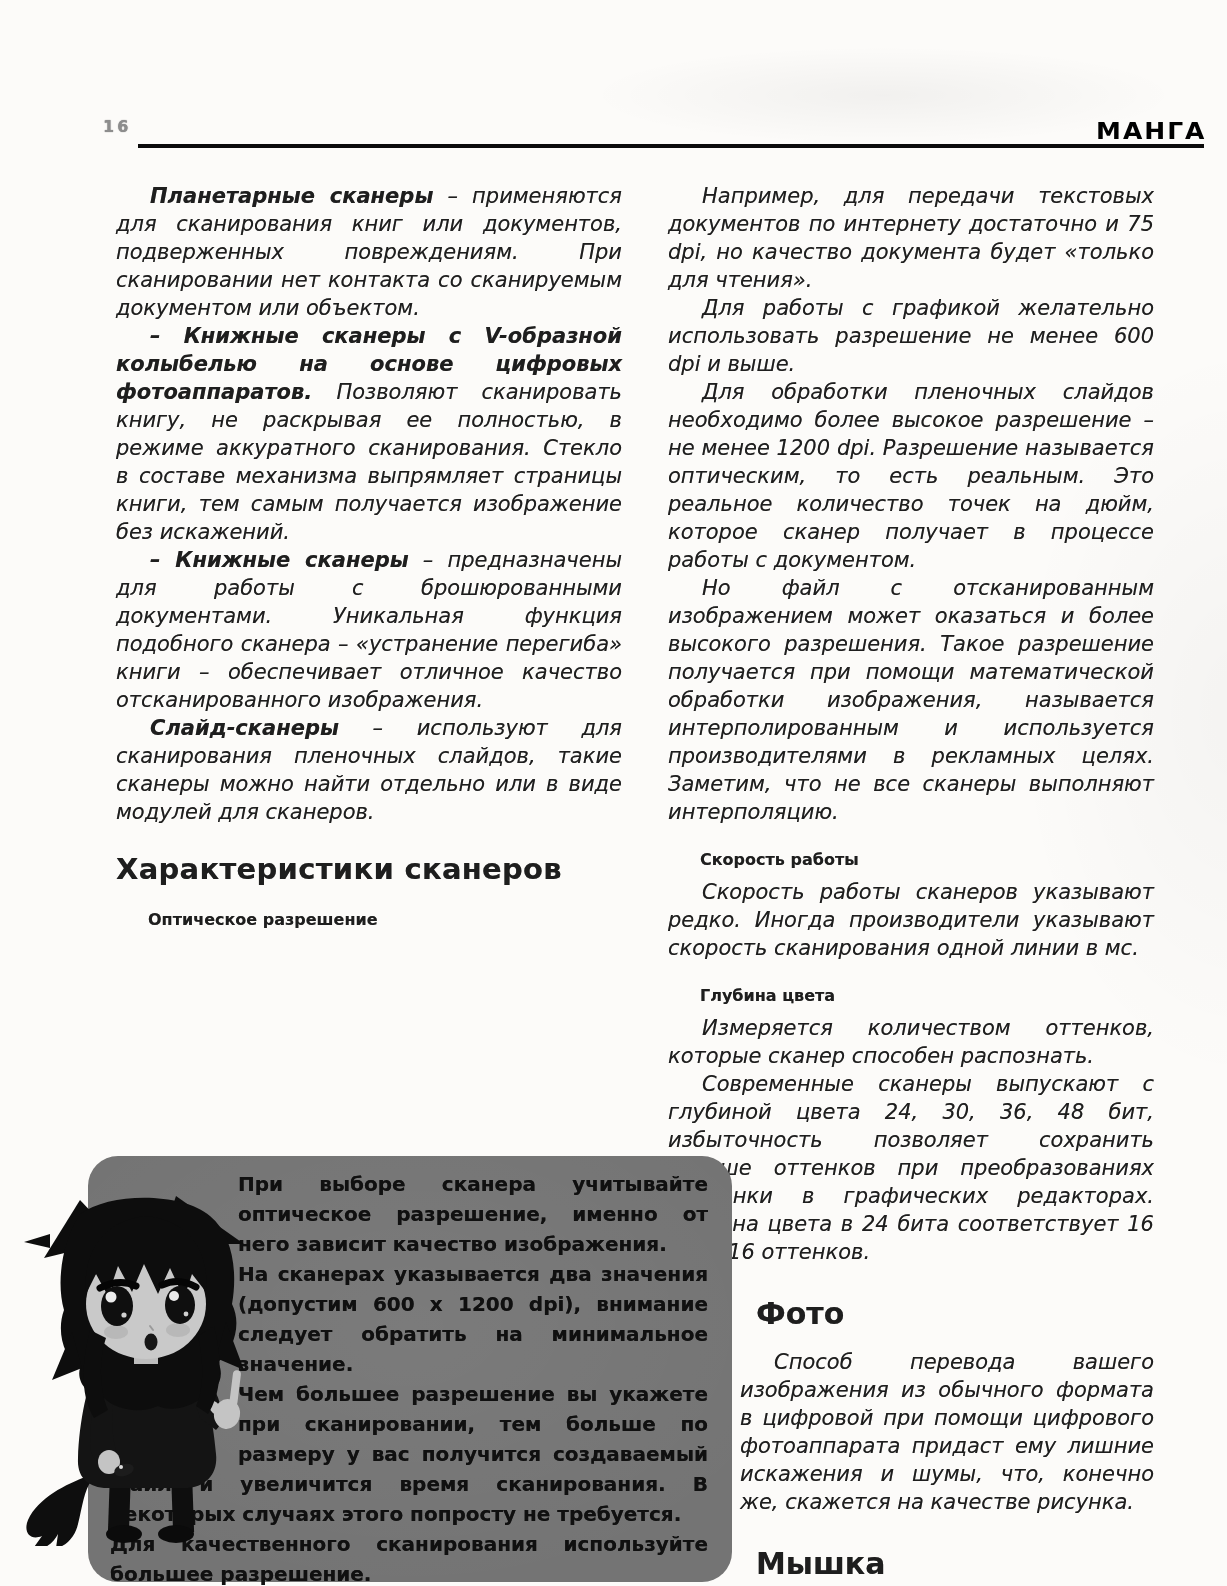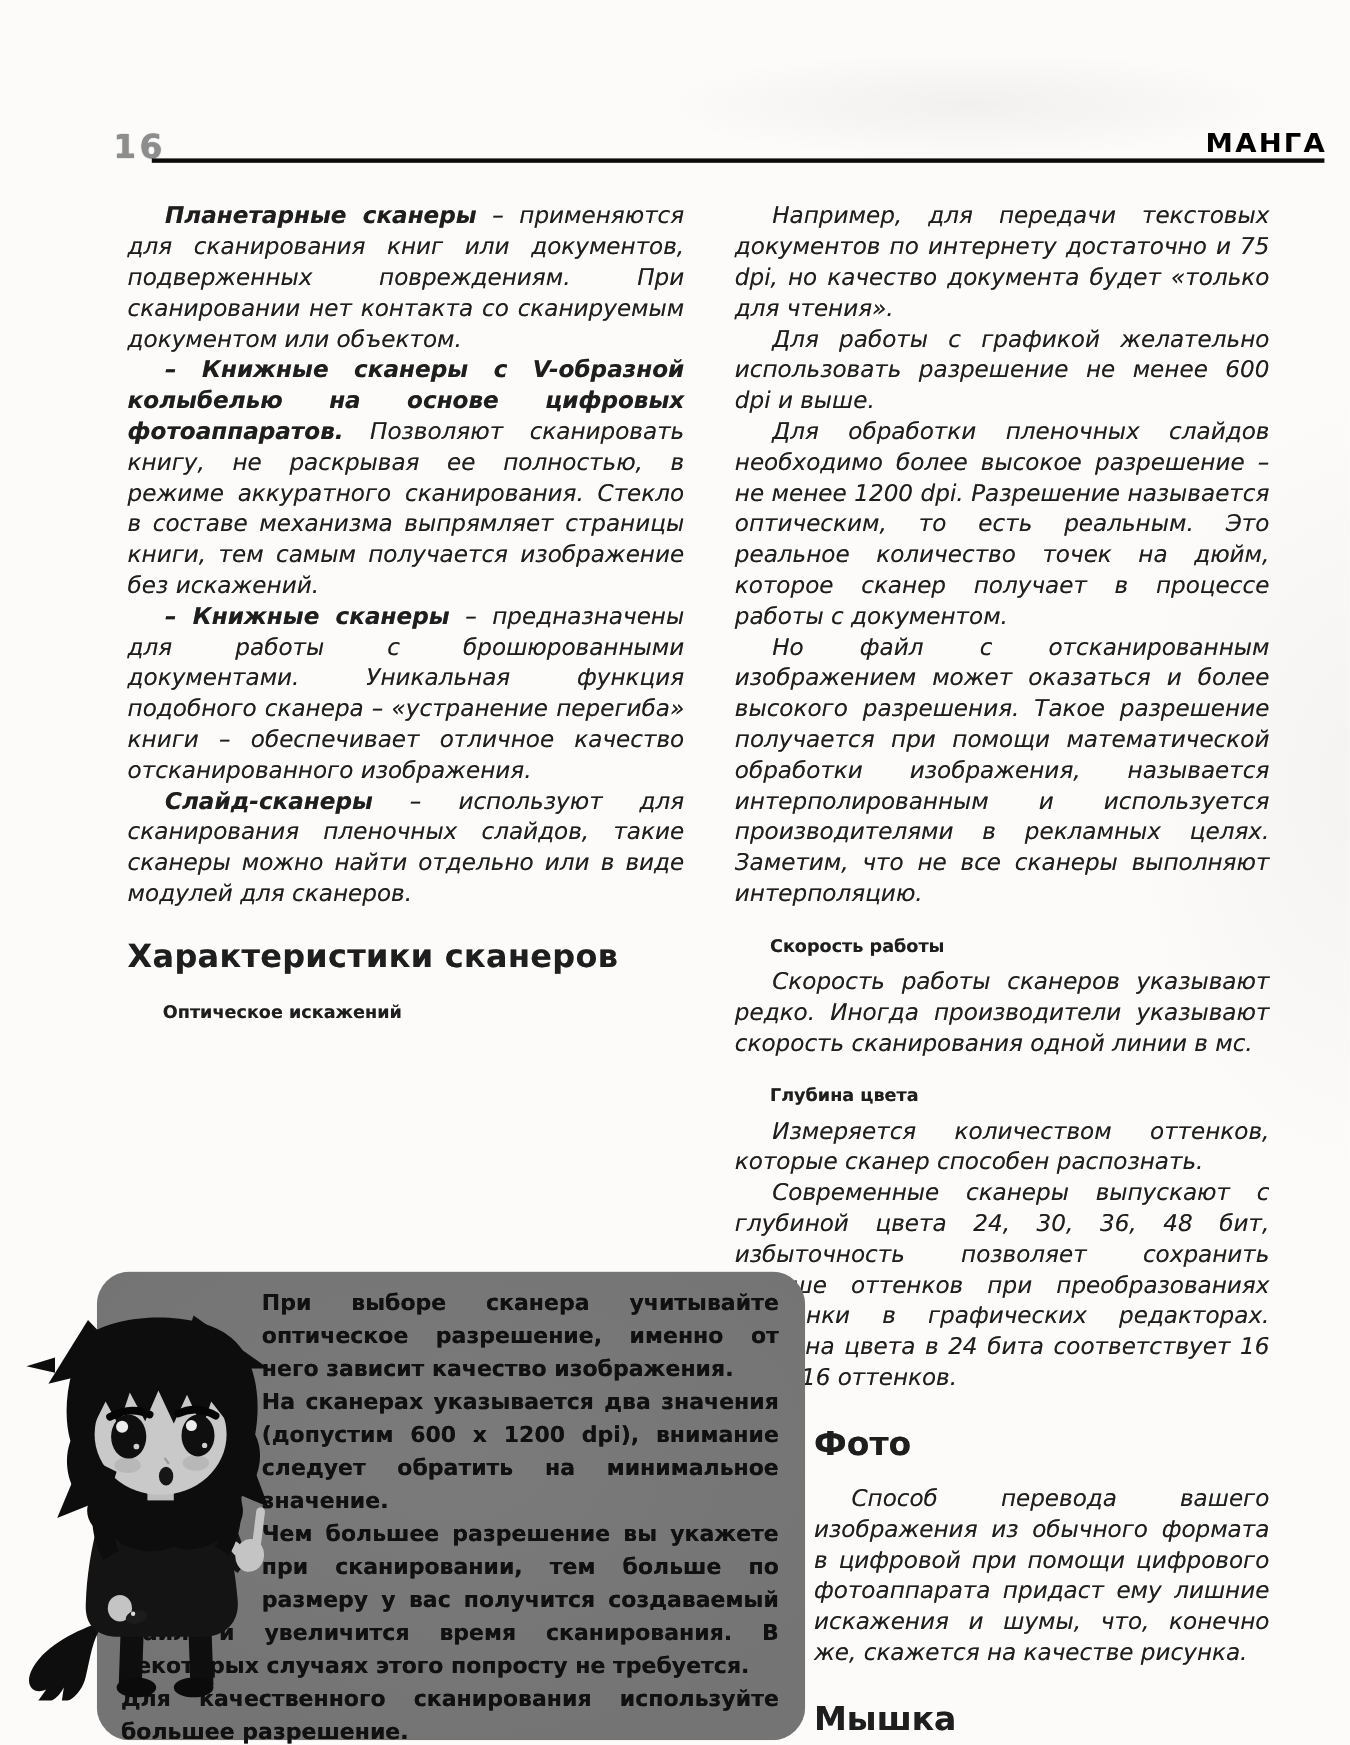--- a/index.html
+++ b/index.html
@@ -9,39 +9,39 @@
     font-family:"DejaVu Sans","Liberation Sans",sans-serif;
     color:#1e1e1e;
   }
   .page{position:absolute;inset:0;
     background:
       radial-gradient(ellipse 420px 70px at 72% 6%, rgba(0,0,0,0.045), transparent 70%),
       radial-gradient(ellipse 300px 500px at 101% 45%, rgba(0,0,0,0.03), transparent 75%),
       #fcfbf9;
   }
   
-  .page-number{position:absolute;left:103px;top:117px;font-size:30px;font-weight:700;
+  .page-number{position:absolute;left:103px;top:117px;font-size:16px;font-weight:700;
     color:#8d8d8d;letter-spacing:3px;text-shadow:0 0 1px #6f6f6f;}
   .header-rule{position:absolute;left:138px;top:144px;width:1066px;height:4px;background:#0b0b0b;}
   .header-title{position:absolute;left:1096px;top:116px;font-size:25px;font-weight:800;
     letter-spacing:2px;color:#000;transform:scaleY(.95);}
   
   .col{position:absolute;top:182px;font-size:21px;line-height:28px;text-align:justify;
     text-shadow:0 0 .4px rgba(0,0,0,.45);}
   .col-left{left:116px;width:506px;}
   .col-right{left:668px;width:486px;}
   .col p{margin:0;font-style:italic;}
   .indent{text-indent:34px;}
   .hang{margin-left:46px;text-indent:34px;}
   b{font-weight:700;}
   h1.sec{font-size:29px;font-weight:700;margin:26px 0 12px;line-height:34px;text-align:left;
     letter-spacing:.3px;}
   h2.sub{font-size:16px;font-weight:700;margin:20px 0 4px;padding-left:32px;text-align:left;}
   .shifted{margin-left:72px;}
-  h1.big{font-size:30px;font-weight:700;margin:34px 0 20px;text-align:left;}
+  h1.big{font-size:30px;font-weight:700;margin:34px 16px 20px;text-align:left;}
   
   .tip-box{position:absolute;left:88px;top:1156px;width:644px;height:426px;
     background:radial-gradient(ellipse 90% 90% at 50% 40%, rgba(255,255,255,.05), transparent 70%),#747474;
     border-radius:30px;box-sizing:border-box;padding:13px 24px 0 22px;z-index:1;}
   .tip-box p{margin:0;font-size:20px;line-height:30px;font-weight:700;color:#101010;
     text-align:justify;text-shadow:0 0 .5px rgba(0,0,0,.6);}
   .tip-spacer{float:left;width:128px;height:272px;margin-top:28px;}
   
   .chibi{position:absolute;left:20px;top:1186px;width:252px;height:360px;z-index:2;}
 </style>
@@ -53,21 +53,21 @@
   <span class="page-number">16</span>
   <div class="header-rule"></div>
   <span class="header-title">МАНГА</span>
 
   <div class="col col-left">
     <p class="indent"><b>Планетарные сканеры</b><span> – применяются для сканирования книг или документов, подверженных повреждениям. При сканировании нет контакта со сканируемым документом или объектом.</span></p>
     <p class="hang"><b>– Книжные сканеры с V-образной колыбелью на основе цифровых фотоаппаратов.</b><span> Позволяют сканировать книгу, не раскрывая ее полностью, в режиме аккуратного сканирования. Стекло в составе механизма выпрямляет страницы книги, тем самым получается изображение без искажений.</span></p>
     <p class="hang"><b>– Книжные сканеры</b><span> – предназначены для работы с брошюрованными документами. Уникальная функция подобного сканера – «устранение перегиба» книги – обеспечивает отличное качество отсканированного изображения.</span></p>
     <p class="indent"><b>Слайд-сканеры</b><span> – используют для сканирования пленочных слайдов, такие сканеры можно найти отдельно или в виде модулей для сканеров.</span></p>
     <h1 class="sec">Характеристики сканеров</h1>
-    <h2 class="sub">Оптическое искажений</h2>
+    <h2 class="sub">Оптическое разрешение</h2>
   </div>
 
   <div class="col col-right">
     <p class="indent">Например, для передачи текстовых документов по интернету достаточно и 75 dpi, но качество документа будет «только для чтения».</p>
     <p class="indent">Для работы с графикой желательно использовать разрешение не менее 600 dpi и выше.</p>
     <p class="indent">Для обработки пленочных слайдов необходимо более высокое разрешение – не менее 1200 dpi. Разрешение называется оптическим, то есть реальным. Это реальное количество точек на дюйм, которое сканер получает в процессе работы с документом.</p>
     <p class="indent">Но файл с отсканированным изображением может оказаться и более высокого разрешения. Такое разрешение получается при помощи математической обработки изображения, называется интерполированным и используется производителями в рекламных целях. Заметим, что не все сканеры выполняют интерполяцию.</p>
     <h2 class="sub">Скорость работы</h2>
     <p class="indent">Скорость работы сканеров указывают редко. Иногда производители указывают скорость сканирования одной линии в мс.</p>
     <h2 class="sub">Глубина цвета</h2>

